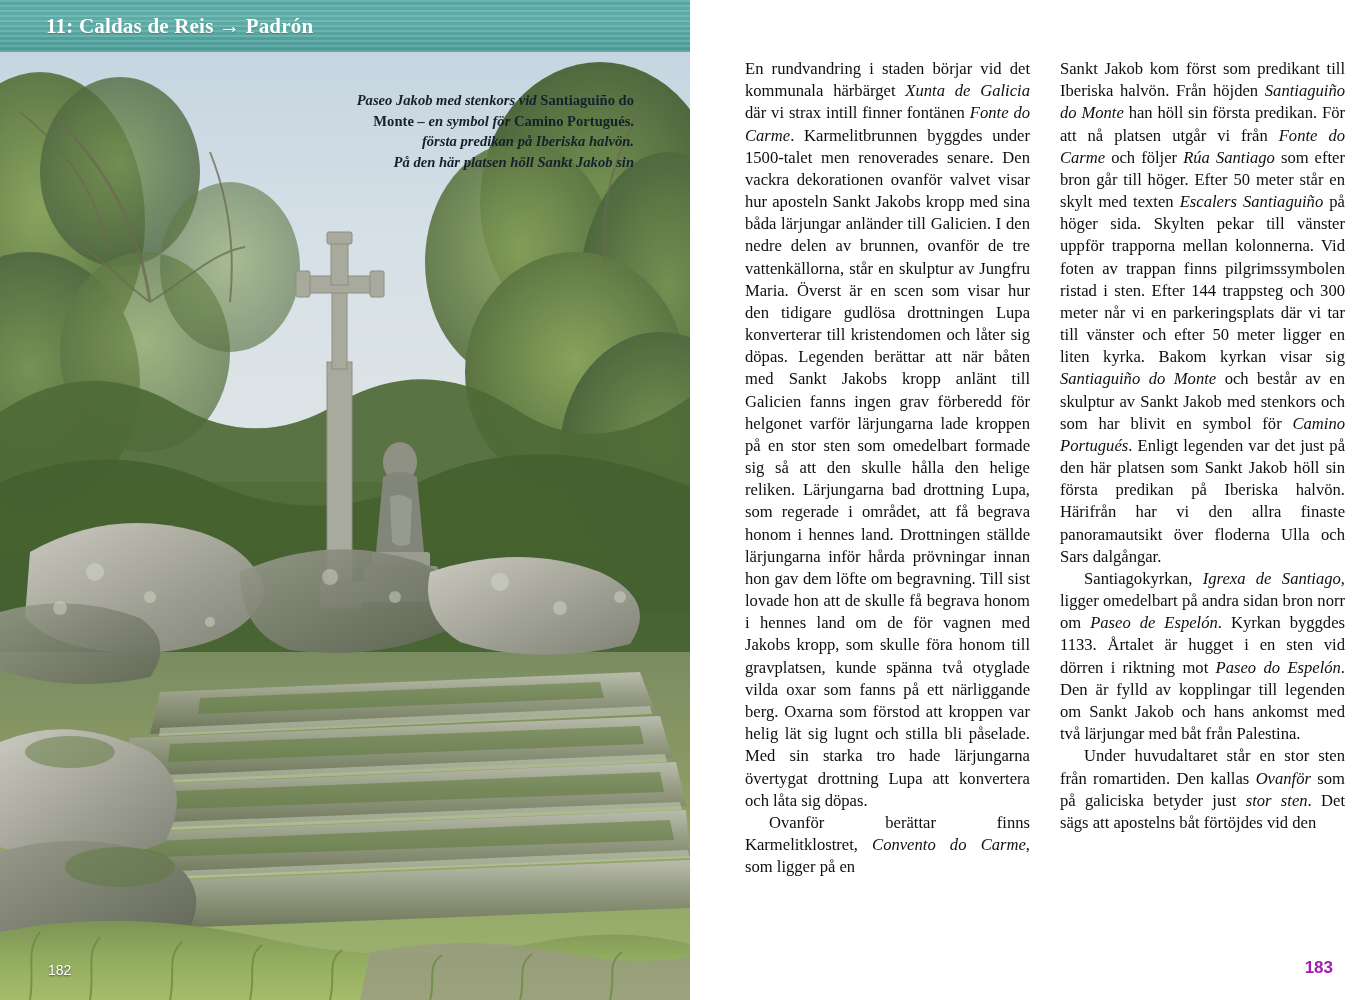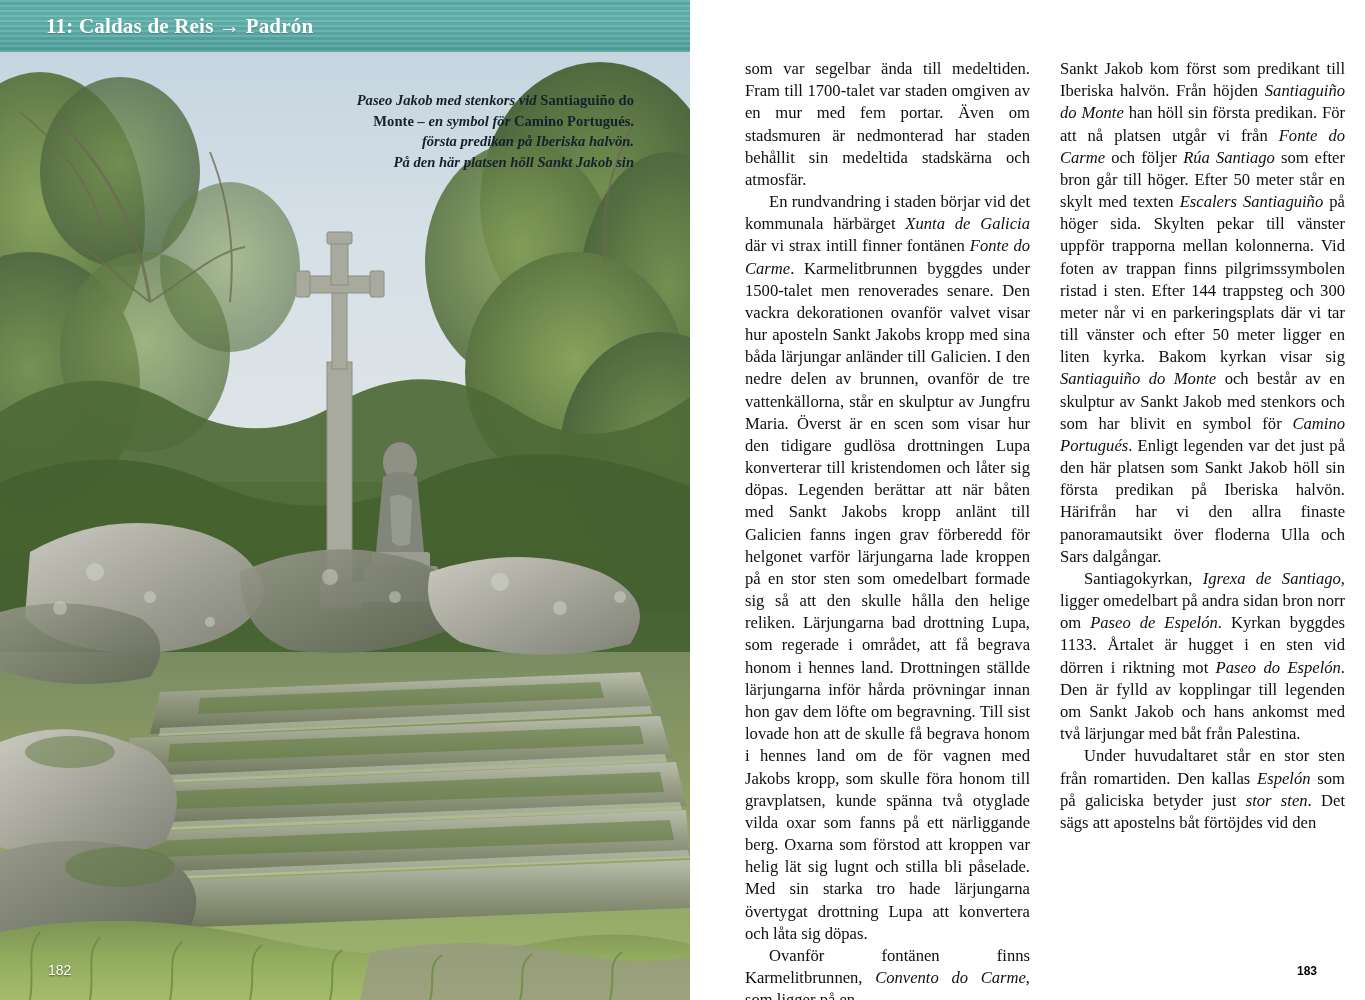--- a/index.html
+++ b/index.html
@@ -75,22 +75,22 @@
     line-height: 1.337;
     text-align: justify;
     text-justify: inter-word;
     color: #100d0c;
     hyphens: manual;
   }
   .body-p + .body-p { text-indent: 1.45em; }
   .body-p .it { font-style: italic; }
 
   .folio-right {
-    position: absolute; right: 48px; bottom: 22px;
-    color: #000000; font-size: 12px; font-weight: bold;
+    position: absolute; right: 32px; bottom: 22px;
+    color: #a21caf; font-size: 17px; font-weight: bold;
     font-family: "Liberation Sans", sans-serif;
   }
 </style>
 </head>
 <body>
 
 <div class="spread">
 
   <div class="page-left">
 
@@ -255,35 +255,34 @@
       </div>
 
       <div class="folio-left">182</div>
     </div>
   </div>
 
   <div class="page-right">
     <div class="cols">
       <div class="col">
 
-        <p class="body-p"><span>som var segelbar ända till medeltiden. Fram till 1700-talet var staden omgiven av en mur med fem portar. Även om stadsmuren är nedmonterad har staden behållit sin medeltida stadskärna och atmosfär.</span></p>
 
         <p class="body-p"><span>En rundvandring i staden börjar vid det kommunala härbärget </span><span class="it">Xunta de Galicia</span><span> där vi strax intill finner fontänen </span><span class="it">Fonte do Carme</span><span>. Karmelitbrunnen byggdes under 1500-talet men renoverades senare. Den vackra dekorationen ovanför valvet visar hur aposteln Sankt Jakobs kropp med sina båda lärjungar anländer till Galicien. I den nedre delen av brunnen, ovanför de tre vattenkällorna, står en skulptur av Jungfru Maria. Överst är en scen som visar hur den tidigare gudlösa drottningen Lupa konverterar till kristendomen och låter sig döpas. Legenden berättar att när båten med Sankt Jakobs kropp anlänt till Galicien fanns ingen grav förberedd för helgonet varför lärjungarna lade kroppen på en stor sten som omedelbart formade sig så att den skulle hålla den helige reliken. Lärjungarna bad drottning Lupa, som regerade i området, att få begrava honom i hennes land. Drottningen ställde lärjungarna inför hårda prövningar innan hon gav dem löfte om begravning. Till sist lovade hon att de skulle få begrava honom i hennes land om de för vagnen med Jakobs kropp, som skulle föra honom till gravplatsen, kunde spänna två otyglade vilda oxar som fanns på ett närliggande berg. Oxarna som förstod att kroppen var helig lät sig lugnt och stilla bli påselade. Med sin starka tro hade lärjungarna övertygat drottning Lupa att konvertera och låta sig döpas.</span></p>
 
-        <p class="body-p"><span>Ovanför fontänen finns Karmelitbrunnen, </span><span class="it">Convento do Carme</span><span>, som ligger på en</span></p>
+        <p class="body-p"><span>Ovanför berättar finns Karmelitklostret, </span><span class="it">Convento do Carme</span><span>, som ligger på en</span></p>
 
       </div>
       <div class="col">
 
 
         <p class="body-p"><span>Sankt Jakob kom först som predikant till Iberiska halvön. Från höjden </span><span class="it">Santiaguiño do Monte</span><span> han höll sin första predikan. För att nå platsen utgår vi från </span><span class="it">Fonte do Carme</span><span> och följer </span><span class="it">Rúa Santiago</span><span> som efter bron går till höger. Efter 50 meter står en skylt med texten </span><span class="it">Escalers Santiaguiño</span><span> på höger sida. Skylten pekar till vänster uppför trapporna mellan kolonnerna. Vid foten av trappan finns pilgrimssymbolen ristad i sten. Efter 144 trappsteg och 300 meter når vi en parkeringsplats där vi tar till vänster och efter 50 meter ligger en liten kyrka. Bakom kyrkan visar sig </span><span class="it">Santiaguiño do Monte</span><span> och består av en skulptur av Sankt Jakob med stenkors och som har blivit en symbol för </span><span class="it">Camino Portugués</span><span>. Enligt legenden var det just på den här platsen som Sankt Jakob höll sin första predikan på Iberiska halvön. Härifrån har vi den allra finaste panoramautsikt över floderna Ulla och Sars dalgångar.</span></p>
 
         <p class="body-p"><span>Santiagokyrkan, </span><span class="it">Igrexa de Santiago</span><span>, ligger omedelbart på andra sidan bron norr om </span><span class="it">Paseo de Espelón</span><span>. Kyrkan byggdes 1133. Årtalet är hugget i en sten vid dörren i riktning mot </span><span class="it">Paseo do Espelón</span><span>. Den är fylld av kopplingar till legenden om Sankt Jakob och hans ankomst med två lärjungar med båt från Palestina.</span></p>
 
-        <p class="body-p"><span>Under huvudaltaret står en stor sten från romartiden. Den kallas </span><span class="it">Espelón</span><span> som på galiciska betyder just </span><span class="it">stor sten</span><span>. Det sägs att apostelns båt förtöjdes vid den</span></p>
+        <p class="body-p"><span>Under huvudaltaret står en stor sten från romartiden. Den kallas </span><span class="it">Ovanför</span><span> som på galiciska betyder just </span><span class="it">stor sten</span><span>. Det sägs att apostelns båt förtöjdes vid den</span></p>
 
       </div>
     </div>
 
     <div class="folio-right">183</div>
   </div>
 
 </div>
 
 </body></html>

